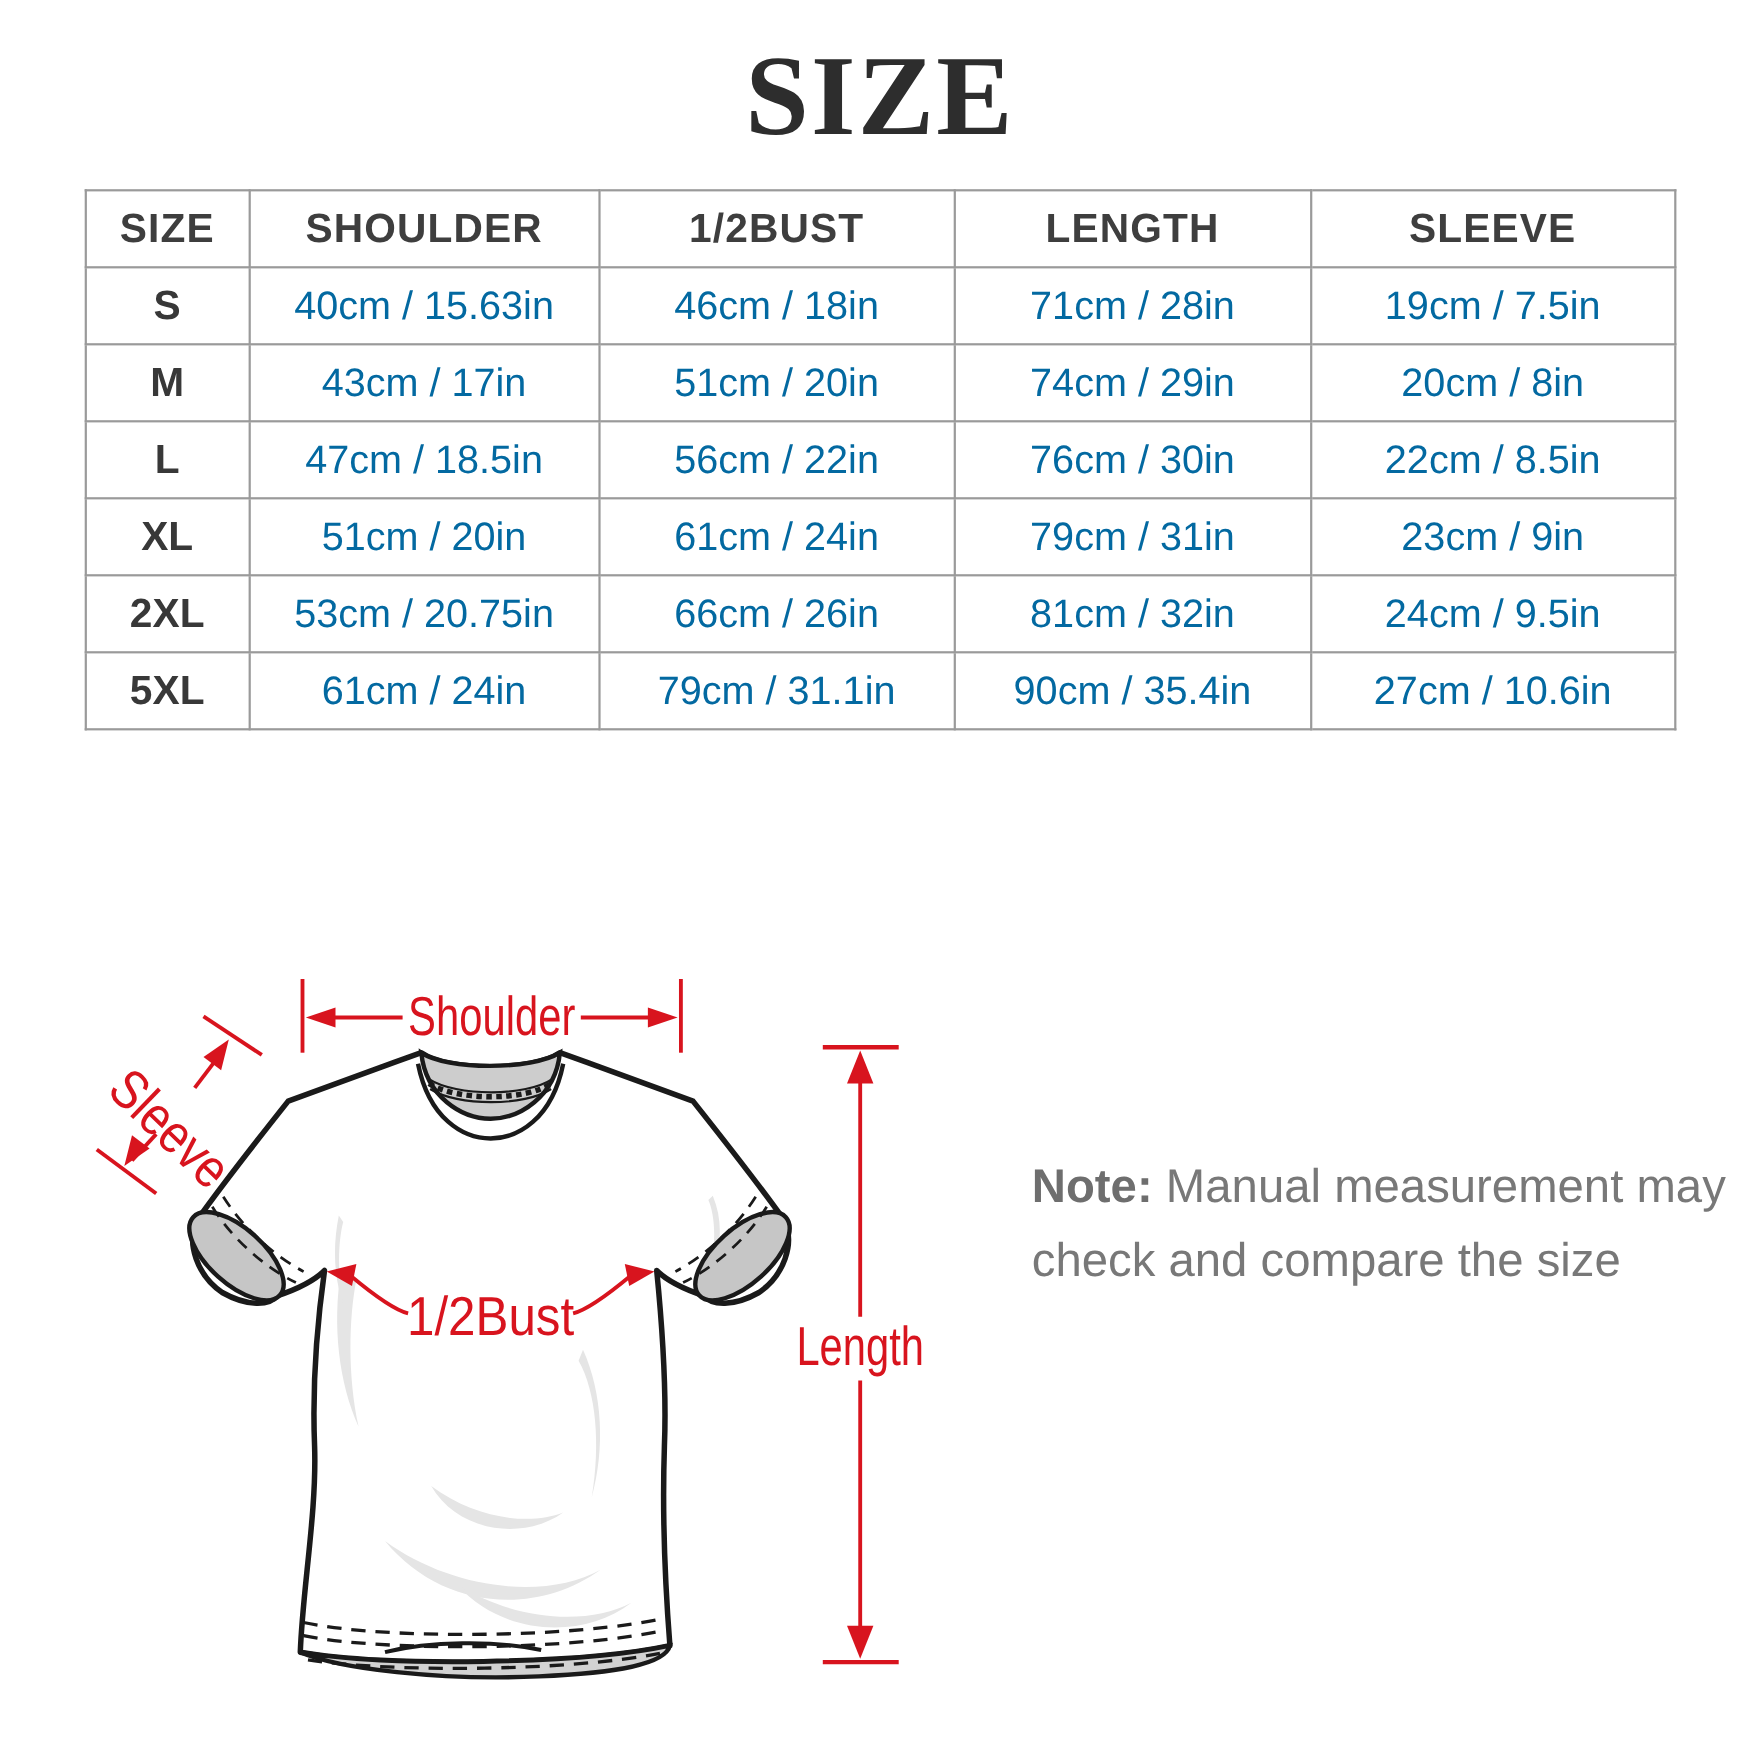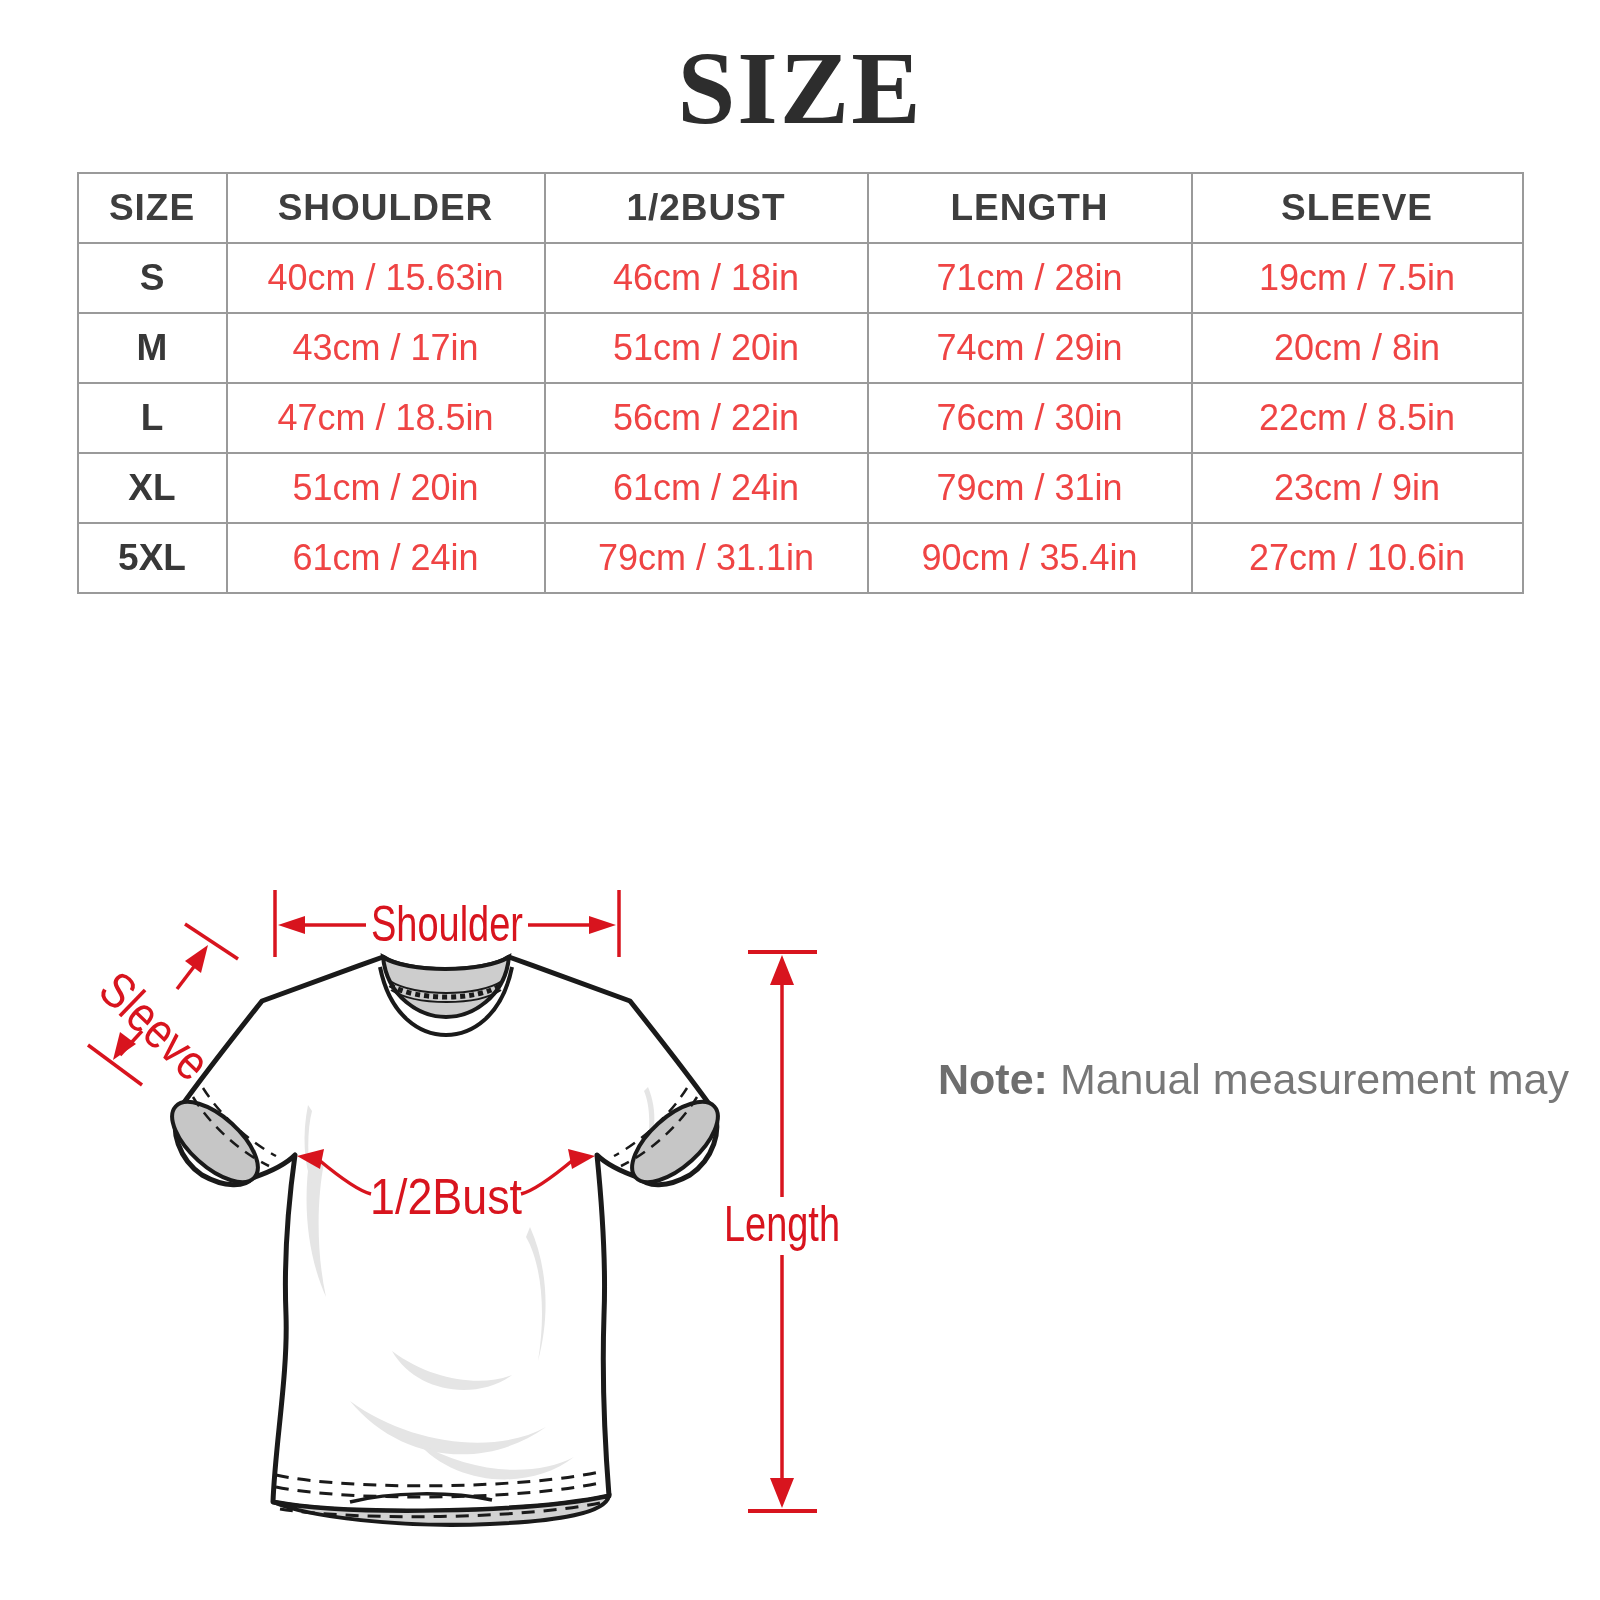--- a/index.html
+++ b/index.html
@@ -15,21 +15,21 @@
   table.size-table{
     margin:26px auto 0 auto;width:1445px;border-collapse:collapse;table-layout:fixed;
   }
   .size-table th,.size-table td{
     border:2px solid #9a9a9a;height:68px;text-align:center;vertical-align:middle;
     padding:0;overflow:hidden;white-space:nowrap;
   }
   .size-table thead th{
     font-weight:bold;font-size:37px;color:#3e3e3e;letter-spacing:1px;
   }
-  .size-table td{font-size:36px;color:#ef4444;font-weight:normal;}
+  .size-table td{font-size:36px;color:#0369a1;font-weight:normal;}
   .size-table td.col-size{font-weight:bold;font-size:37px;color:#383838;}
   .diagram-svg{position:absolute;left:60px;top:845px;width:800px;height:720px;}
   .note-block{
     position:absolute;left:938px;top:1046px;width:650px;
     font-size:43px;line-height:67px;color:#787878;
   }
   .note-block .note-line{white-space:nowrap;}
   .note-label{font-weight:bold;color:#6e6e6e;margin-right:12px;}
   .red-label{font-size:50px;}
 </style>
@@ -78,20 +78,27 @@
         <td>22cm / 8.5in</td>
       </tr>
       <tr>
         <td class="col-size">XL</td>
         <td>51cm / 20in</td>
         <td>61cm / 24in</td>
         <td>79cm / 31in</td>
         <td>23cm / 9in</td>
       </tr>
       <tr>
+        <td class="col-size">2XL</td>
+        <td>53cm / 20.75in</td>
+        <td>66cm / 26in</td>
+        <td>81cm / 32in</td>
+        <td>24cm / 9.5in</td>
+      </tr>
+      <tr>
         <td class="col-size">5XL</td>
         <td>61cm / 24in</td>
         <td>79cm / 31.1in</td>
         <td>90cm / 35.4in</td>
         <td>27cm / 10.6in</td>
       </tr>
     </tbody>
 </table>
 
 <svg class="diagram-svg" viewBox="0 0 800 720" xmlns="http://www.w3.org/2000/svg">
@@ -189,13 +196,14 @@
       <polygon points="722,663 710,633 734,633" stroke="none"></polygon>
       <line x1="722" y1="136" x2="722" y2="352" stroke-width="3.5"></line>
       <line x1="722" y1="410" x2="722" y2="637" stroke-width="3.5"></line>
       <text class="red-label" x="722" y="396" text-anchor="middle" stroke="none" textLength="116" lengthAdjust="spacingAndGlyphs">Length</text>
     </g>
   </g>
 </svg>
 
 <div class="note-block">
   <div class="note-line"><span class="note-label">Note:</span><span>Manual measurement may</span></div>
+  <div class="note-line">check and compare the size</div>
 </div>
 
 </body></html>

